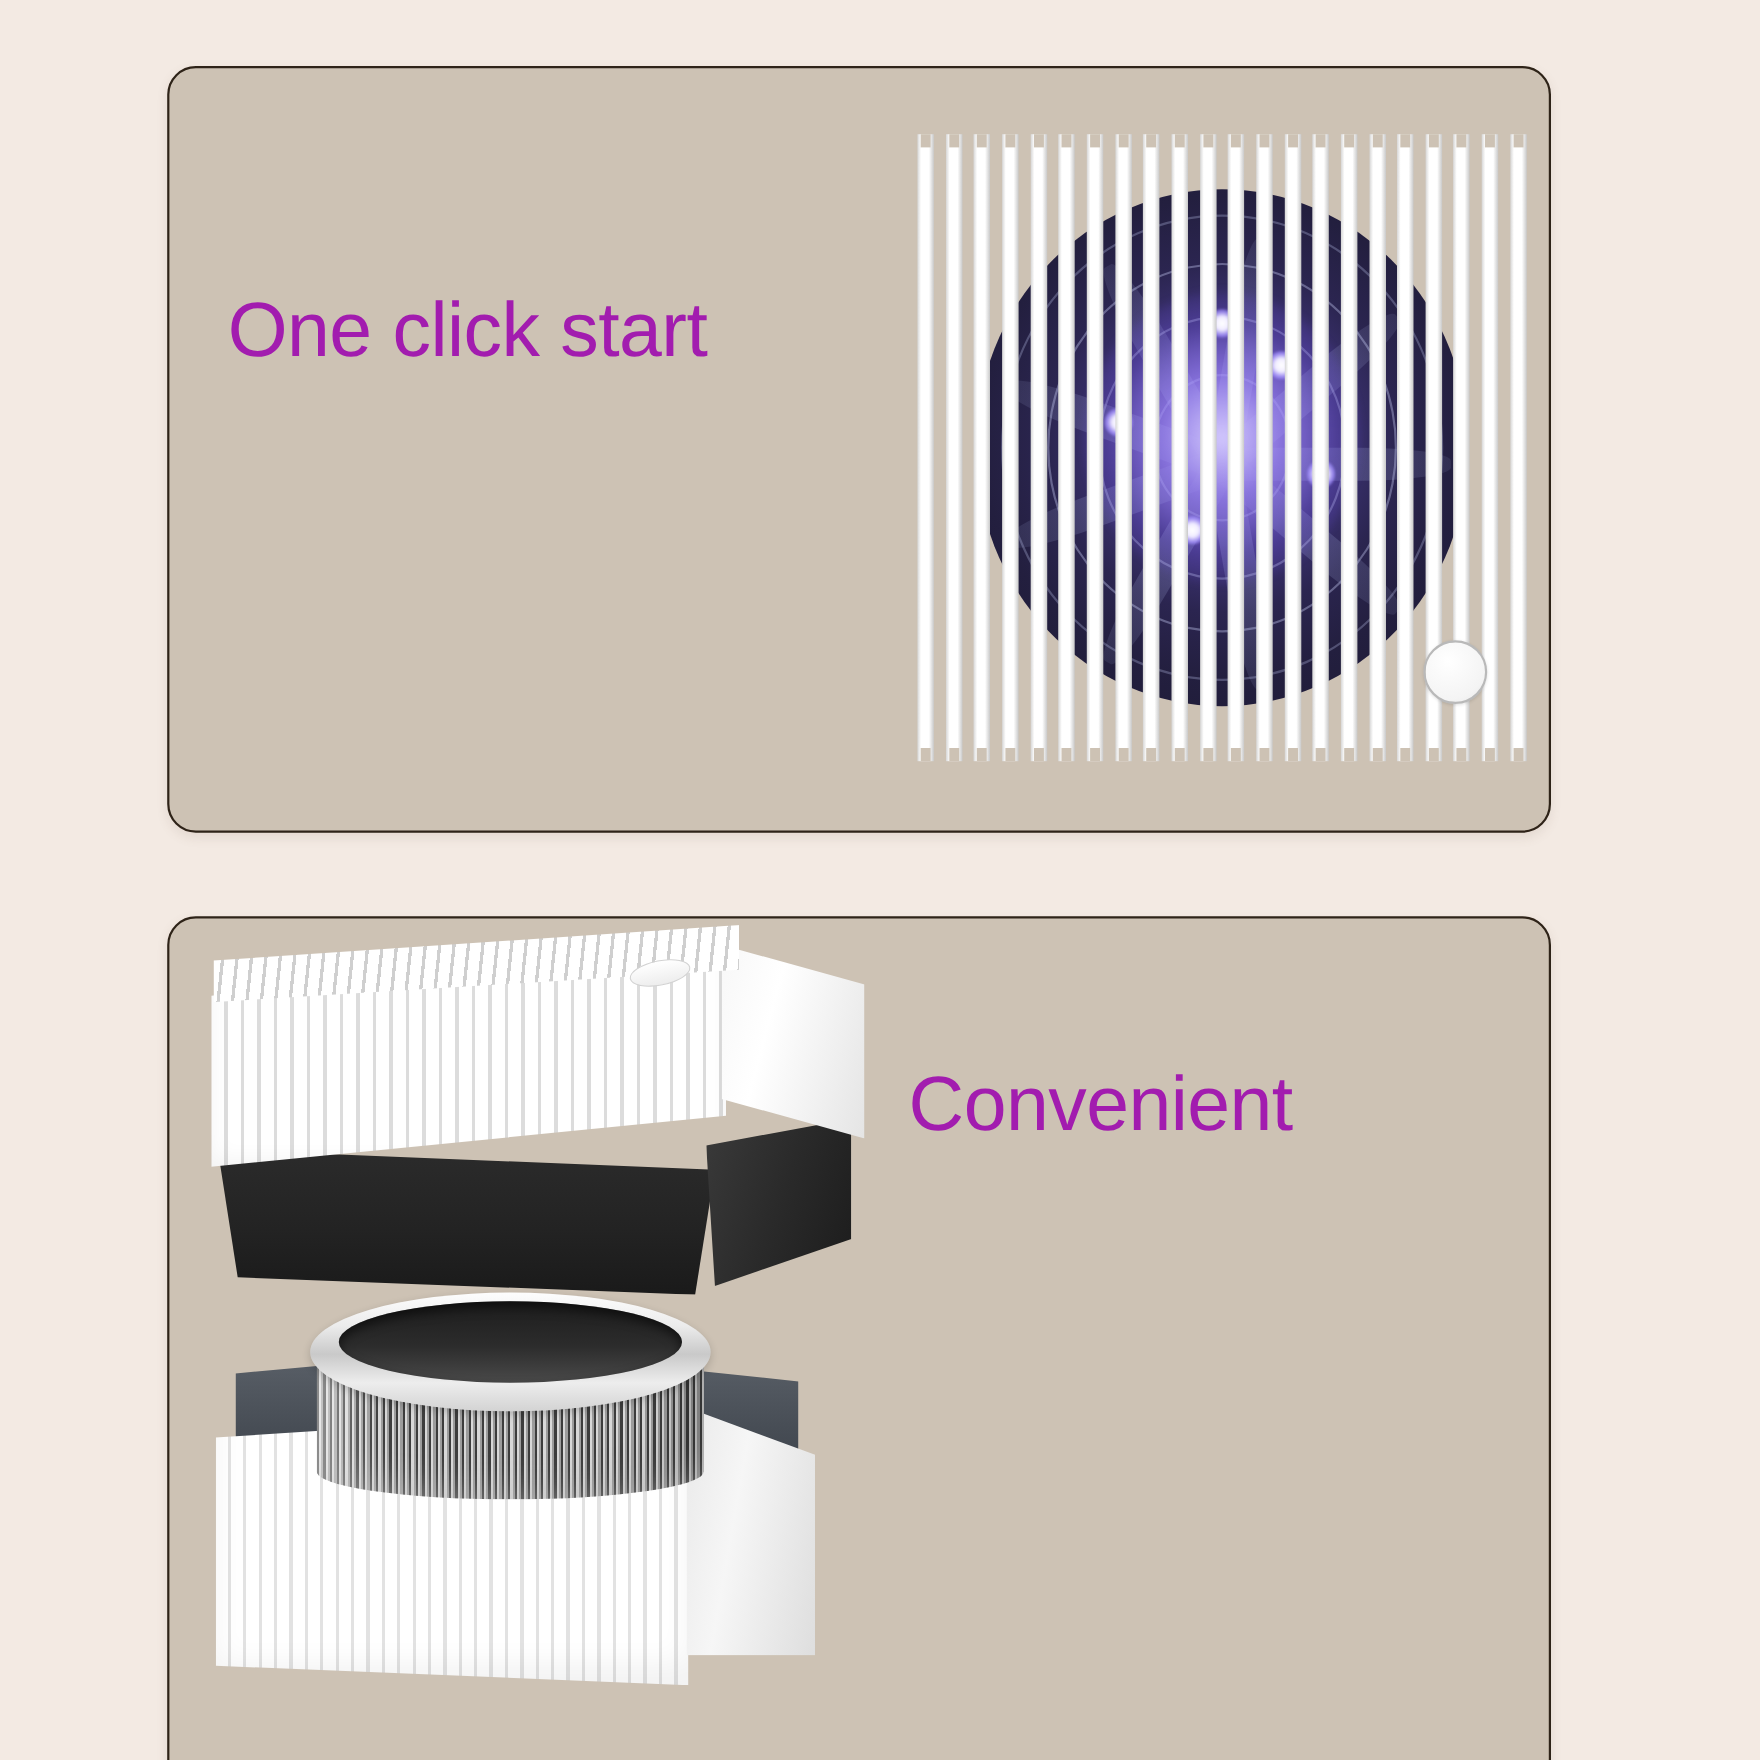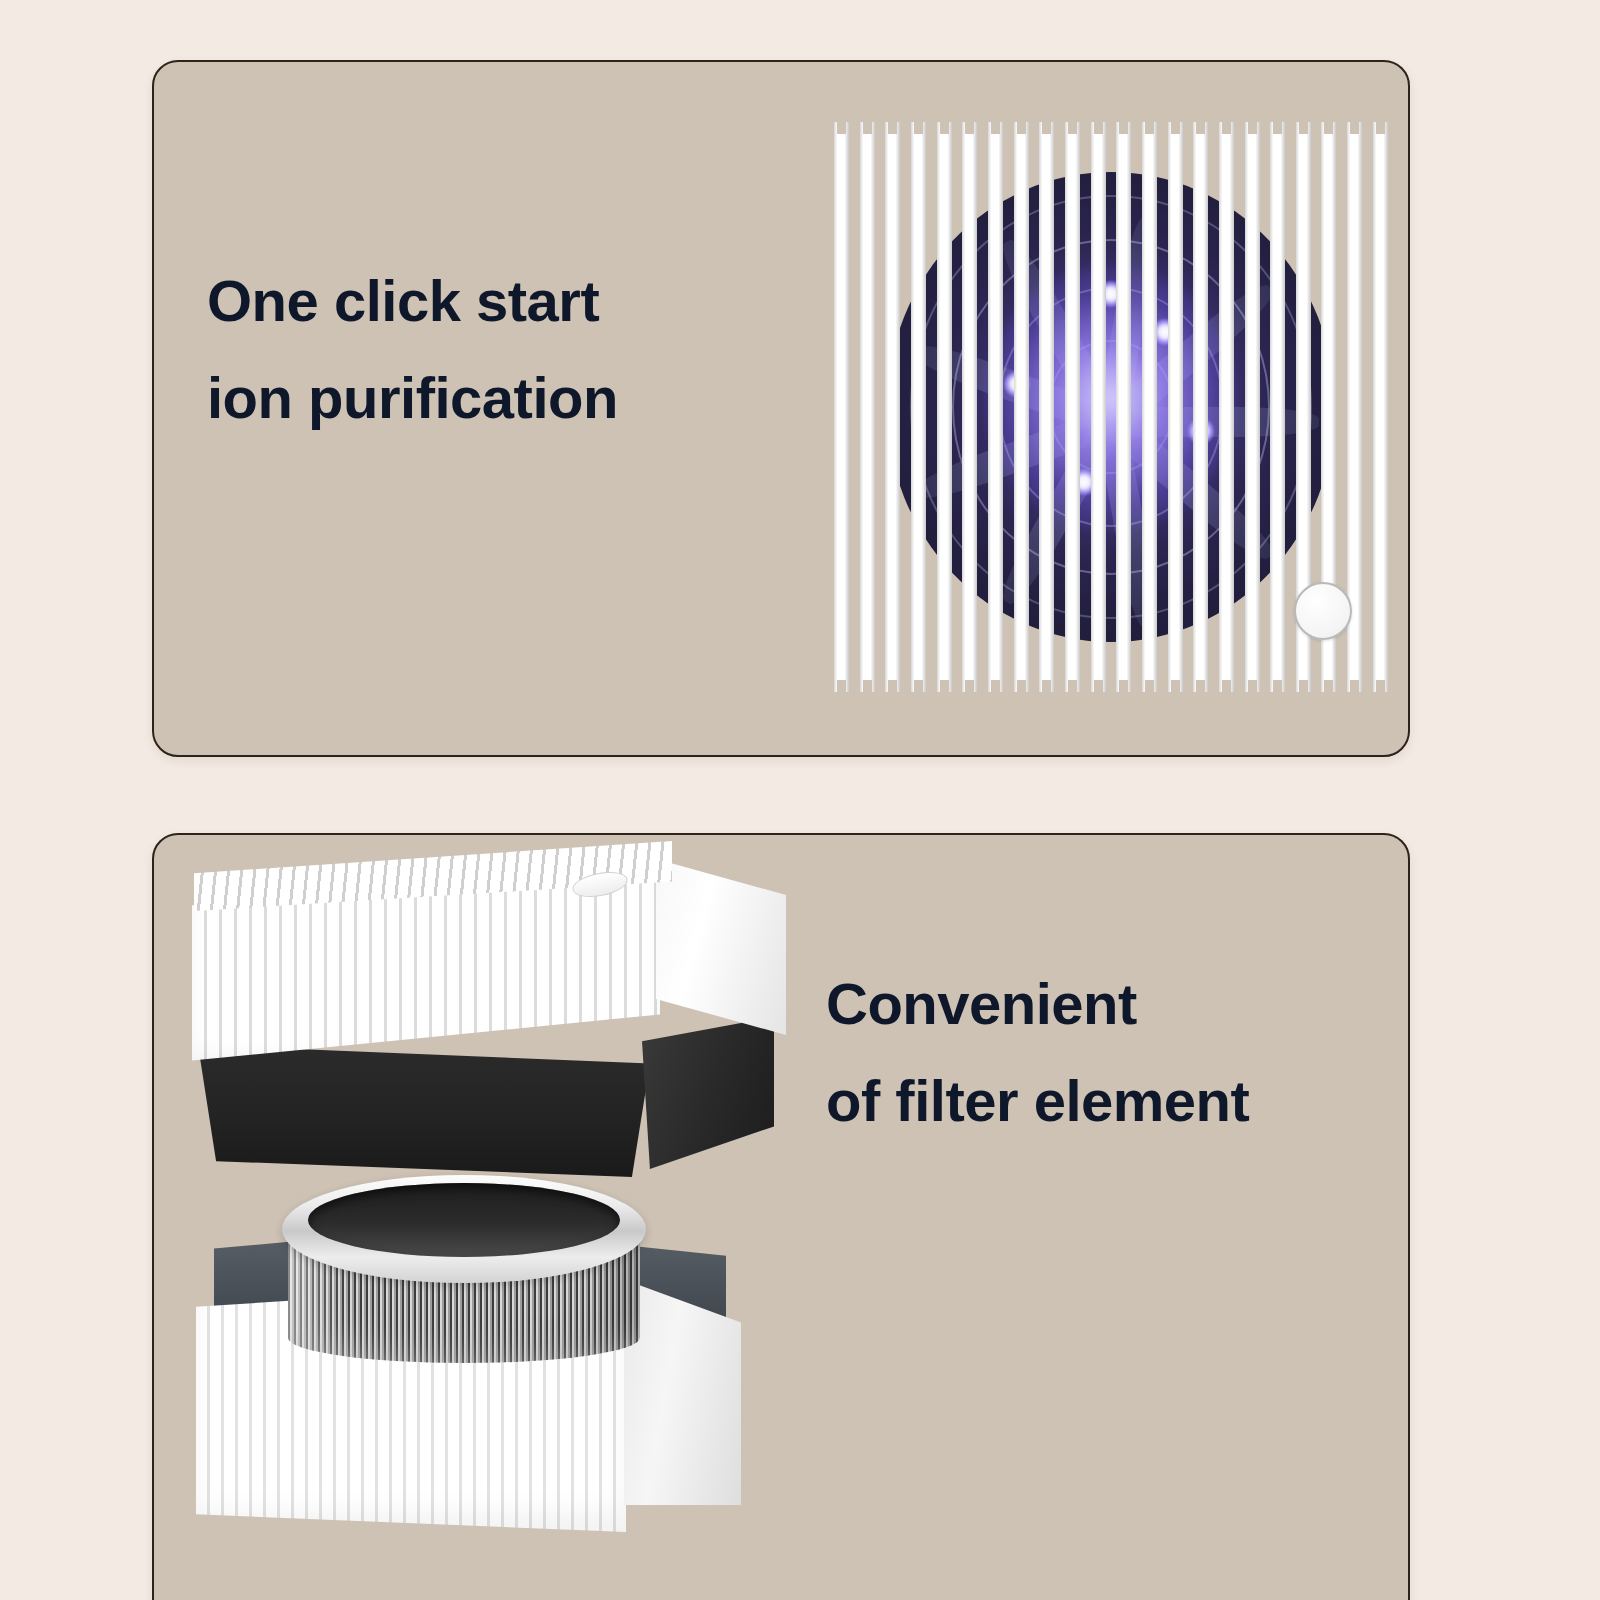--- a/index.html
+++ b/index.html
@@ -28,26 +28,26 @@
     border-radius: 26px;
     overflow: hidden;
     box-shadow: 0 4px 10px rgba(120,100,80,.12);
   }
   #panel-top    { left: 152px; top: 60px;  width: 1258px; height: 697px; }
   #panel-bottom { left: 152px; top: 833px; width: 1258px; height: 859px; }
 
   
   .headline {
     position: absolute;
-    color: #0f172a;
-    font-size: 58px;
+    color: #a21caf;
+    font-size: 70px;
     line-height: 97px;
     letter-spacing: -0.5px;
     white-space: nowrap;
-    font-weight: 700;
+    font-weight: 400;
   }
   #headline-top    { left: 53px;  top: 190px; }
   #headline-bottom { left: 672px; top: 120px; }
   .headline .ln { display: block; }
 
   
   #grille {
     position: absolute;
     left: 680px;
     top: 60px;
@@ -297,21 +297,20 @@
 </style>
 </head>
 <body>
 
 <div id="stage">
 
   <section class="panel" id="panel-top">
 
     <div class="headline" id="headline-top">
       <span class="ln">One click start</span>
-      <span class="ln">ion purification</span>
     </div>
 
     <div id="grille">
 
       <div id="fan-circle">
         <div class="blade" style="transform:rotate(0deg)"></div>
         <div class="blade" style="transform:rotate(40deg)"></div>
         <div class="blade" style="transform:rotate(80deg)"></div>
         <div class="blade" style="transform:rotate(120deg)"></div>
         <div class="blade" style="transform:rotate(160deg)"></div>
@@ -385,17 +384,16 @@
         <div id="cover-black-side"></div>
         <div id="cover-top-face"></div>
         <div id="cover-right-face"></div>
         <div id="cover-ribs-top"></div>
         <div id="cover-button"></div>
       </div>
     </div>
 
     <div class="headline" id="headline-bottom">
       <span class="ln">Convenient</span>
-      <span class="ln">of filter element</span>
     </div>
   </section>
 
 </div>
 
 </body></html>

